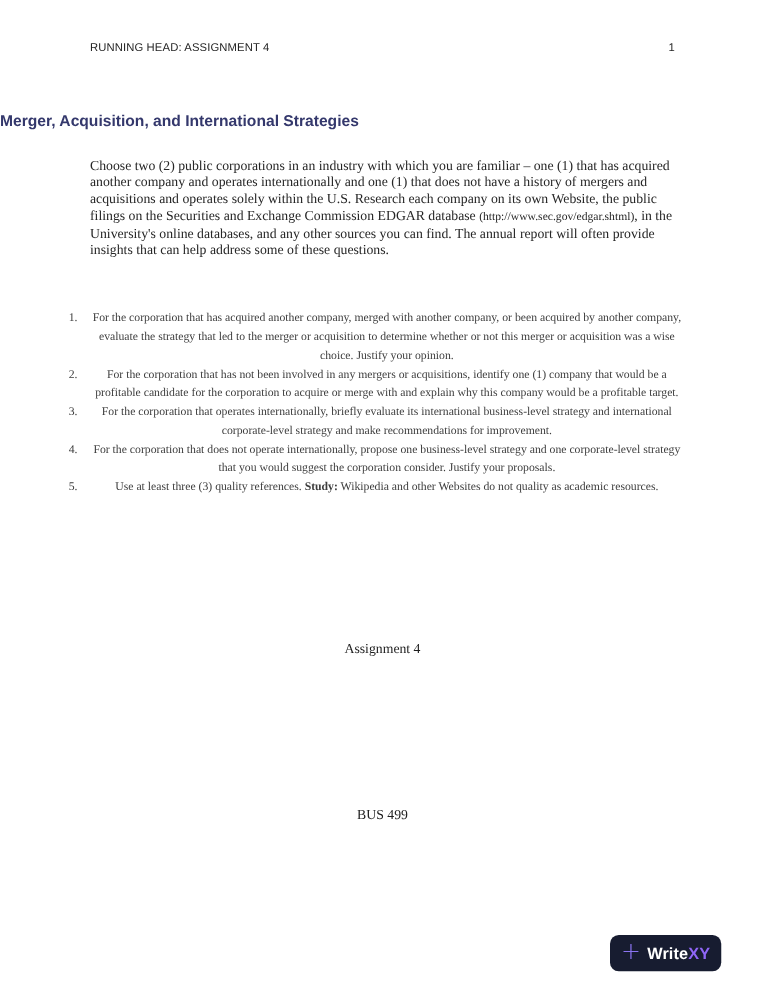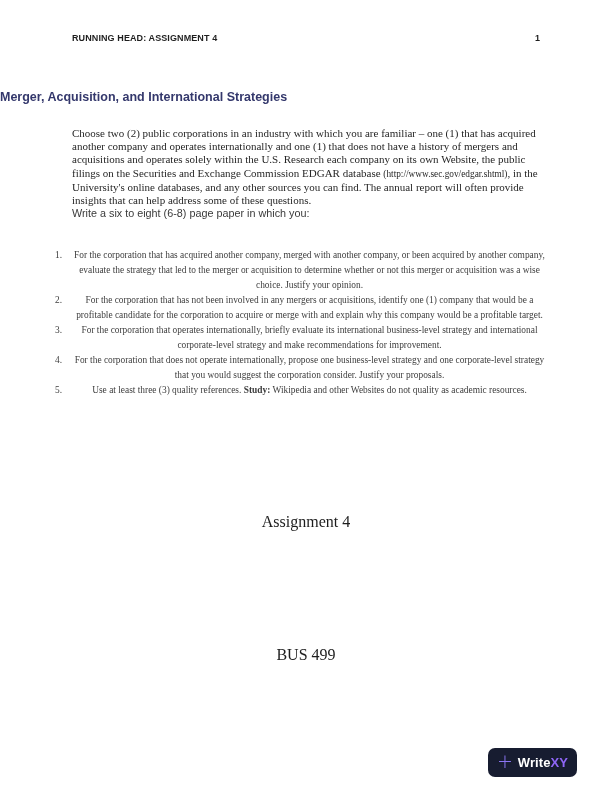--- a/index.html
+++ b/index.html
@@ -15,21 +15,20 @@
   .page-header {
     position: absolute;
     top: 33px; left: 72px; right: 72px;
     display: flex;
     justify-content: space-between;
     align-items: baseline;
     font-family: "Liberation Sans", sans-serif;
     font-size: 9px;
     color: #1f1f1f;
     letter-spacing: 0.1px;
-    font-weight: bold;
   }
 
   .doc-title {
     position: absolute;
     top: 90px; left: 0; right: 0;
     text-align: left;
     font-family: "Liberation Sans", sans-serif;
     font-size: 12.5px;
     font-weight: bold;
     color: #34386c;
@@ -77,21 +76,21 @@
   .list-item .item-text {
     flex: 1;
     text-align: center;
   }
 
   .center-text {
     position: absolute;
     left: 0; right: 0;
     text-align: center;
     font-family: "Liberation Serif", serif;
-    font-size: 16px;
+    font-size: 11px;
     color: #1d1d1d;
   }
   .assignment-label { top: 513px; }
   .course-code { top: 600px; margin-top: 46px; }
 
   .brand-badge {
     position: absolute;
     left: 488px; top: 748px;
     width: 89px; height: 29px;
     background: #171c30;
@@ -123,21 +122,20 @@
 
 <header class="page-header">
   <span>RUNNING HEAD: ASSIGNMENT 4</span>
   <span>1</span>
 </header>
 
 <h1 class="doc-title">Merger, Acquisition, and International Strategies</h1>
 
 <div class="intro-block">
   <div class="intro-paragraph"><span class="seg-normal">Choose two (2) public corporations in an industry with which you are familiar – one (1) that has acquired another company and operates internationally and one (1) that does not have a history of mergers and acquisitions and operates solely within the U.S. Research each company on its own Website, the public filings on the Securities and Exchange Commission EDGAR database </span><span class="seg-small">(http://www.sec.gov/edgar.shtml)</span><span class="seg-normal">, in the University's online databases, and any other sources you can find. The annual report will often provide insights that can help address some of these questions.</span></div>
-  <div class="write-line">Write a six to eight (6-8) page paper in which you:</div>
 </div>
 
 <div class="numbered-list">
     <div class="list-item">
       <span class="num">1.</span>
       <div class="item-text"><span class="seg-normal">For the corporation that has acquired another company, merged with another company, or been acquired by another company, evaluate the strategy that led to the merger or acquisition to determine whether or not this merger or acquisition was a wise choice. Justify your opinion.</span></div>
     </div>
     <div class="list-item">
       <span class="num">2.</span>
       <div class="item-text"><span class="seg-normal">For the corporation that has not been involved in any mergers or acquisitions, identify one (1) company that would be a profitable candidate for the corporation to acquire or merge with and explain why this company would be a profitable target.</span></div>

